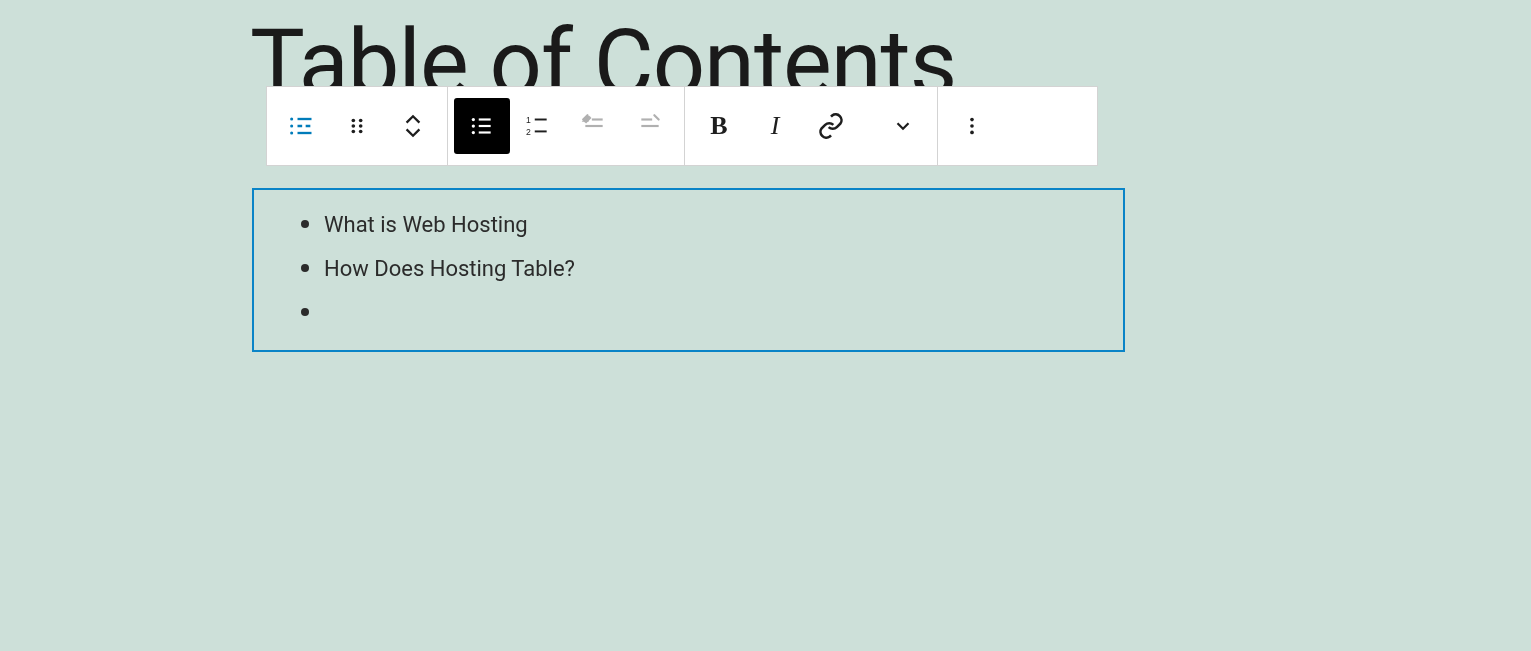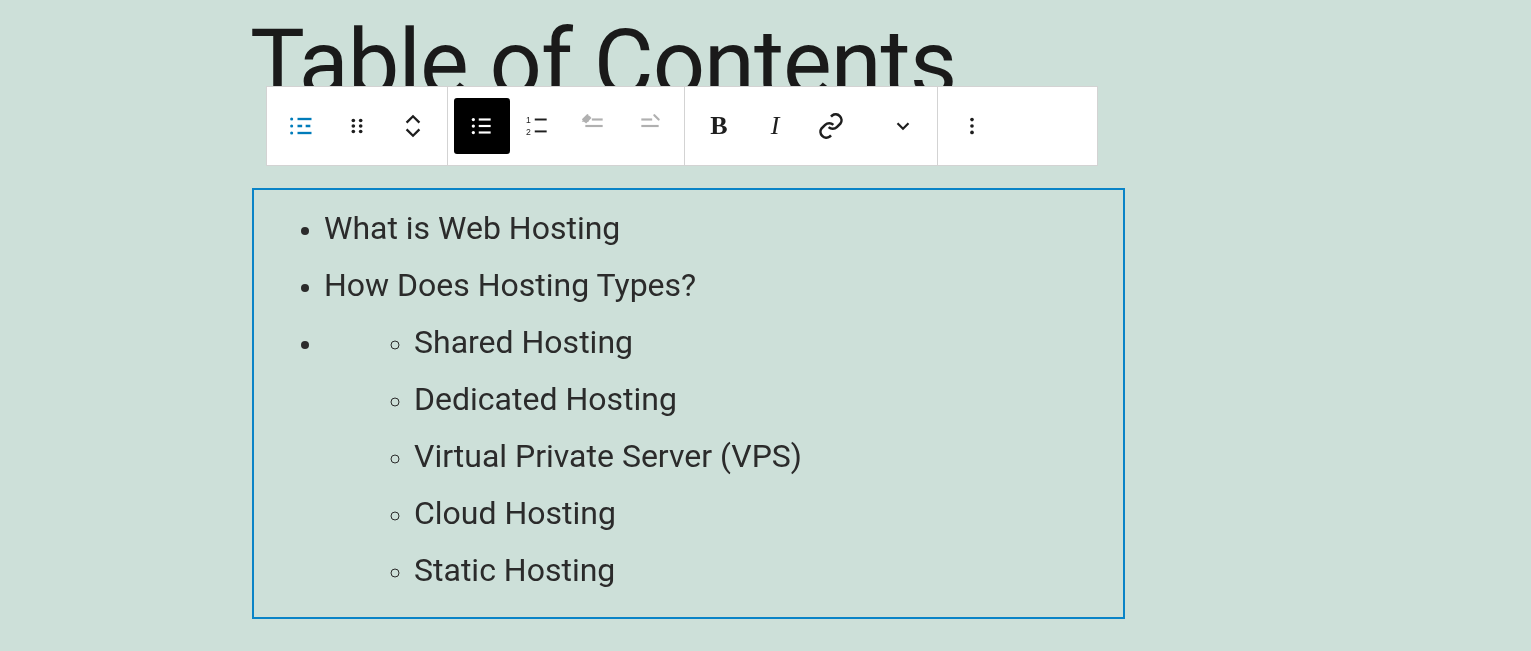--- a/index.html
+++ b/index.html
@@ -77,21 +77,21 @@
   }
   ul.root {
     list-style: disc;
     padding-left: 40px;
   }
   ul.child {
     list-style: circle;
     padding-left: 90px;
   }
   li {
-    font-size: 32px;
+    font-size: 22px;
     line-height: 1.78;
     color: #2b2b2b;
   }
   li::marker { font-size: 26px; }
 </style>
 </head>
 <body>
 
 <div class="canvas">
 
@@ -224,26 +224,19 @@
           </svg>
         </span>
       </button>
     </div>
 
   </div>
 
   <div class="block-wrap">
     <ul class="root">
       <li><span>What is Web Hosting</span></li>
-      <li><span>How Does Hosting Types?</span></li>
+      <li><span>How Does Hosting Table?</span></li>
       <li>
-        <ul class="child">
-          <li><span>Shared Hosting</span></li>
-          <li><span>Dedicated Hosting</span></li>
-          <li><span>Virtual Private Server (VPS)</span></li>
-          <li><span>Cloud Hosting</span></li>
-          <li><span>Static Hosting</span></li>
-        </ul>
       </li>
     </ul>
   </div>
 
 </div>
 
 </body></html>

